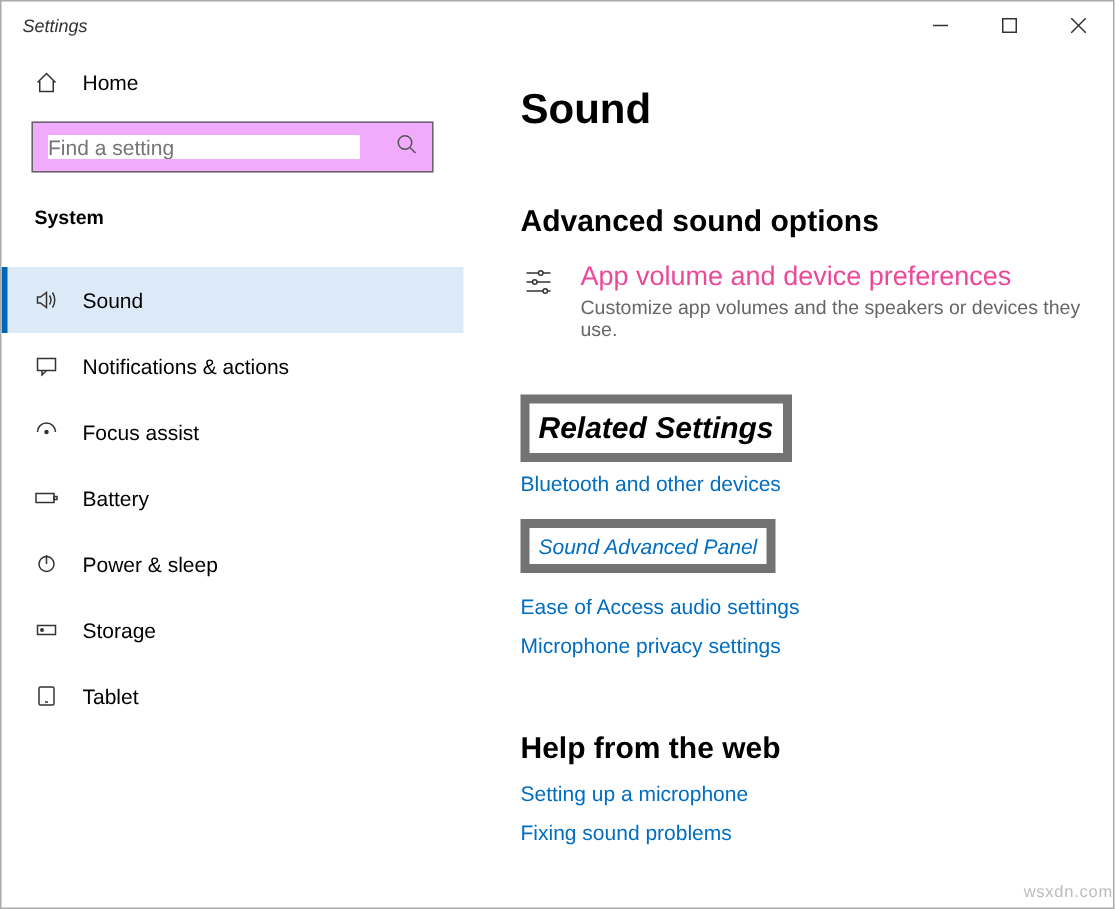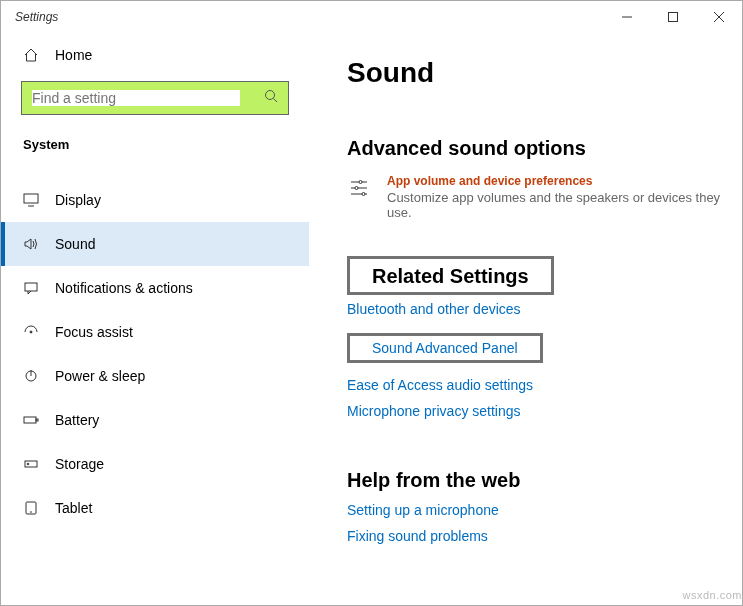--- a/index.html
+++ b/index.html
@@ -5,41 +5,41 @@
   * { box-sizing: border-box; margin: 0; padding: 0; font-family: "Segoe UI", sans-serif; }
   body { background: #fff; width: 743px; height: 606px; overflow: hidden; border: 1px solid #aaa; position: relative; }
   .titlebar { height: 32px; display: flex; align-items: center; padding-left: 14px; font-size: 12px; color: #333; font-style: italic; }
   .titlebar .window-controls { margin-left: auto; display: flex; }
   .window-controls div { width: 46px; height: 32px; display: flex; align-items: center; justify-content: center; font-size: 12px; }
   .window-controls svg { width: 10px; height: 10px; stroke: #333; stroke-width: 1; fill: none; }
   .content { display: flex; height: calc(100% - 32px); }
   .sidebar { width: 308px; padding: 4px 0 0 0; position: relative; }
   .home-row { display: flex; align-items: center; padding: 10px 20px 10px 22px; font-size: 14px; gap: 16px; }
   .home-row .icon { width: 16px; display:flex; align-items:center; justify-content:center; }
-  .search-box { margin: 8px 20px 12px 20px; border: 1px solid #666; height: 34px; display: flex; align-items: center; padding: 12px 10px; background: #bef264; gap: 24px; }
+  .search-box { margin: 8px 20px 12px 20px; border: 1px solid #666; height: 34px; display: flex; align-items: center; padding: 12px 10px; background: #f0abfc; gap: 24px; }
   .search-box input { border: none; outline: none; flex: 1; font-size: 14px; color: #666; }
   .search-box .search-icon { color: #333; }
   .category { font-size: 13px; font-weight: 600; padding: 10px 22px 8px 22px; }
   .nav-list { margin-top: 18px; }
   .nav-item { display: flex; align-items: center; height: 44px; padding-left: 22px; font-size: 14px; position: relative; gap: 16px; }
   .nav-item.active { background: #dceaf7; }
   .nav-item.active::before { content:""; position:absolute; left:0; top:0; bottom:0; width:4px; background:#0067b8; }
   .nav-item .icon { width: 16px; display:flex; align-items:center; justify-content:center; color:#333; }
   .main { flex: 1; padding: 24px 0 0 0; overflow-y: auto; }
   .main-inner { padding-left: 38px; padding-right: 18px; position: relative; }
   .page-title { font-size: 28px; font-weight: 600; margin-bottom: 48px; }
   .section-h { font-size: 20px; font-weight: 600; margin-bottom: 14px; }
   .adv-row { display:flex; gap:16px; margin-bottom:36px; }
   .adv-row .icon { width:24px; flex-shrink:0; display:flex; justify-content:center; padding-top:2px; }
-  .adv-title { font-size: 12px; color:#c2410c;font-weight:bold; }
+  .adv-title { font-size: 18px; color:#ec4899; }
   .adv-desc { font-size: 13px; color:#666; margin-top:2px; }
   .related-h { font-size: 20px; font-weight: 600; display:inline-block; padding:4px 2px 2px 2px; }
   .link { display:block; font-size:14px; color:#006dc1; margin-top:10px; margin-bottom:10px; }
   .link.boxed { display:inline-block; }
-  .red-box { border: 3px solid #737373; display:inline-block; padding: 2px 20px; }
+  .red-box { border: 6px solid #737373; display:inline-block; padding: 2px 4px; font-style: italic; }
   .related-block { margin-bottom: 34px; }
   .help-h { font-size: 20px; font-weight: 600; margin-bottom: 10px; margin-top: 50px; }
   .watermark { position:absolute; bottom:4px; right:0; font-size:11px; color:#bbb; letter-spacing:0.5px; }
 </style>
 </head>
 <body>
 
 <div class="titlebar">
   <span>Settings</span>
   <div class="window-controls">
@@ -75,29 +75,20 @@
     <div class="search-box">
       <input placeholder="Find a setting" style="">
       <span class="search-icon"><svg width="14" height="14" viewBox="0 0 14 14" fill="none" stroke="#555" stroke-width="1">
             <circle cx="6" cy="6" r="4.5"></circle>
             <line x1="9.5" y1="9.5" x2="13" y2="13"></line>
           </svg></span>
     </div>
     <div class="category">System</div>
 
     <div class="nav-list">
-      <div class="nav-item">
-        <span class="icon">
-            <svg width="16" height="14" viewBox="0 0 16 14" fill="none" stroke="#333" stroke-width="1">
-              <rect x="1" y="1" width="14" height="9"></rect>
-              <line x1="5" y1="13" x2="11" y2="13"></line>
-            </svg>
-          </span>
-        <span>Display</span>
-      </div>
       <div class="nav-item active">
         <span class="icon">
             <svg width="16" height="14" viewBox="0 0 16 14" fill="none" stroke="#333" stroke-width="1">
               <path d="M2 5 H4 L8 2 V12 L4 9 H2 Z"></path>
               <path d="M10 4 Q12 7 10 10"></path>
               <path d="M12 2 Q15 7 12 12"></path>
             </svg>
           </span>
         <span>Sound</span>
       </div>
@@ -115,34 +106,34 @@
             <svg width="16" height="14" viewBox="0 0 16 14" fill="none" stroke="#333" stroke-width="1">
               <path d="M2 7 A6 6 0 0 1 14 7"></path>
               <circle cx="8" cy="7" r="1" fill="#333"></circle>
             </svg>
           </span>
         <span>Focus assist</span>
       </div>
       <div class="nav-item">
         <span class="icon">
             <svg width="16" height="14" viewBox="0 0 16 14" fill="none" stroke="#333" stroke-width="1">
+              <rect x="1" y="4" width="12" height="6"></rect>
+              <rect x="13" y="6" width="2" height="2"></rect>
+            </svg>
+          </span>
+        <span>Battery</span>
+      </div>
+      <div class="nav-item">
+        <span class="icon">
+            <svg width="16" height="14" viewBox="0 0 16 14" fill="none" stroke="#333" stroke-width="1">
               <circle cx="8" cy="7" r="5"></circle>
               <line x1="8" y1="1" x2="8" y2="7"></line>
             </svg>
           </span>
         <span>Power &amp; sleep</span>
-      </div>
-      <div class="nav-item">
-        <span class="icon">
-            <svg width="16" height="14" viewBox="0 0 16 14" fill="none" stroke="#333" stroke-width="1">
-              <rect x="1" y="4" width="12" height="6"></rect>
-              <rect x="13" y="6" width="2" height="2"></rect>
-            </svg>
-          </span>
-        <span>Battery</span>
       </div>
       <div class="nav-item">
         <span class="icon">
             <svg width="16" height="14" viewBox="0 0 16 14" fill="none" stroke="#333" stroke-width="1">
               <rect x="2" y="4" width="12" height="6"></rect>
               <circle cx="5" cy="7" r="0.8" fill="#333"></circle>
             </svg>
           </span>
         <span>Storage</span>
       </div>

